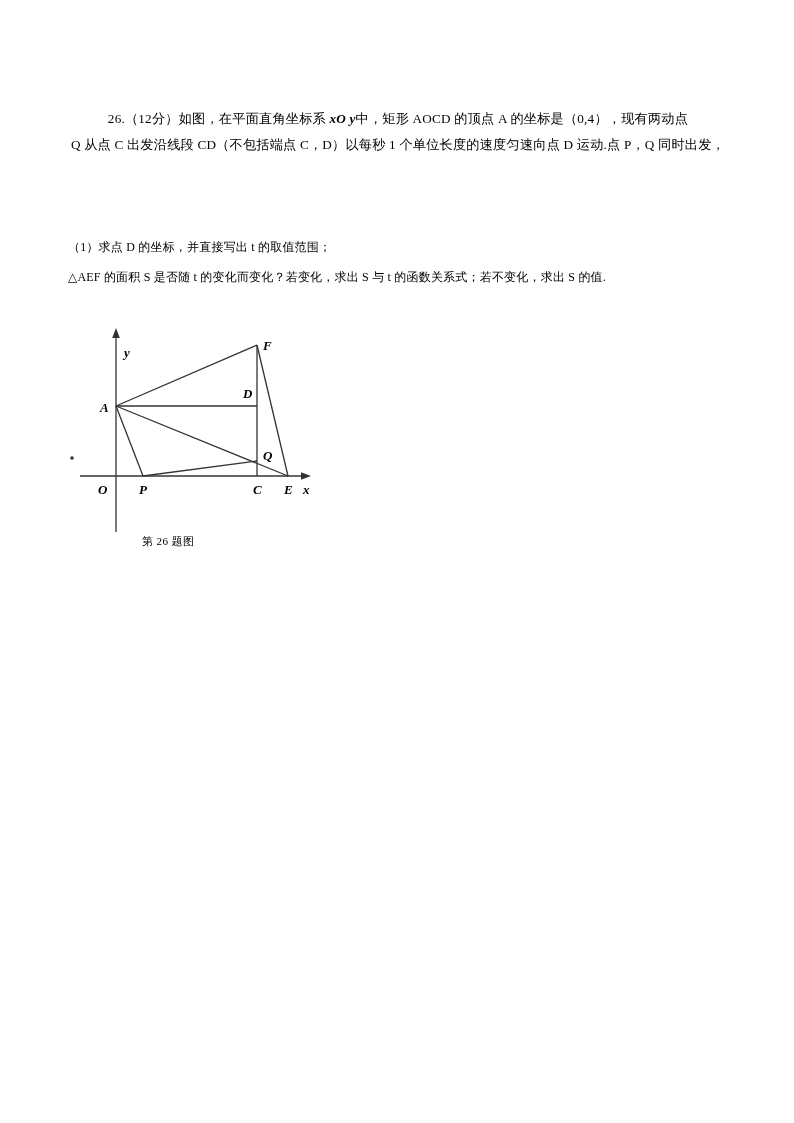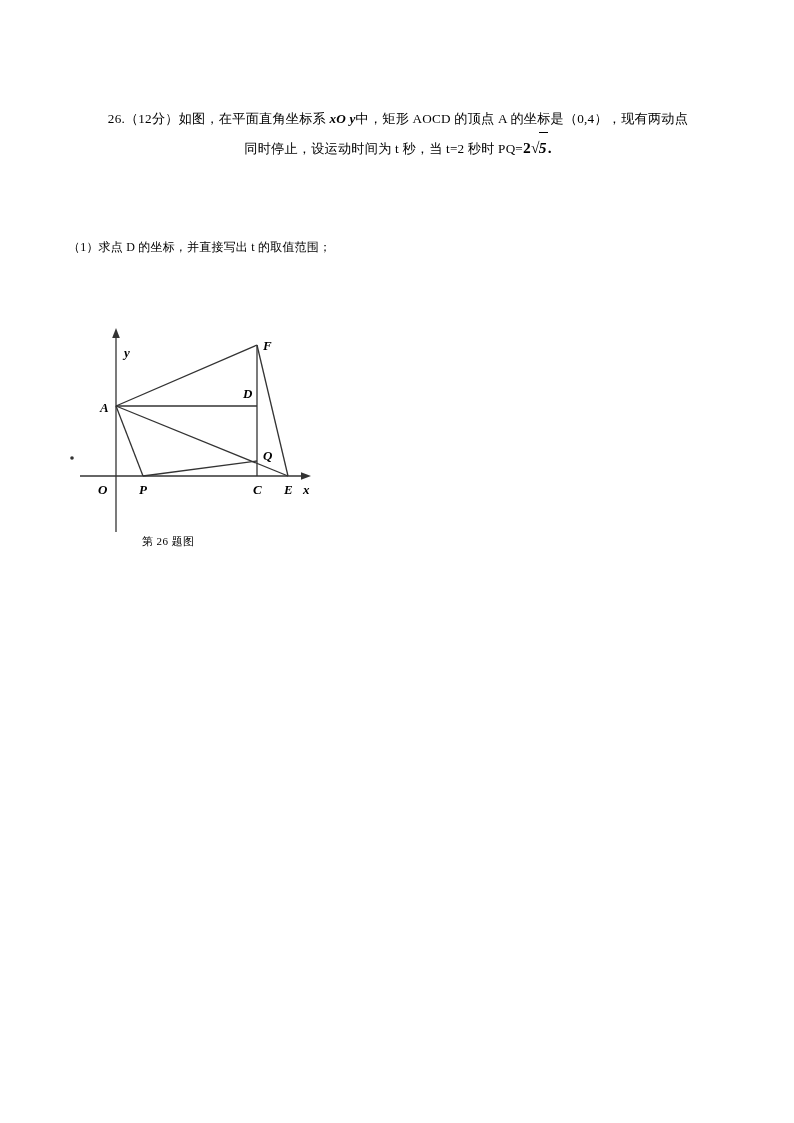--- a/index.html
+++ b/index.html
@@ -114,29 +114,30 @@
 
 <div class="page">
 
   <div class="problem-body">
 
     <div class="para-line">
       <span>26.（12分）如图，在平面直角坐标系 </span><span class="ital">xO y</span><span>中，矩形 AOCD 的顶点 A 的坐标是（0,4），现有两动点</span>
     </div>
 
 
+    <div class="para-line">
+      <span>Q 从点 C 出发沿线段 CD（不包括端点 C，D）以每秒 1 个单位长度的速度匀速向点 D 运动.点 P，Q 同时出发，</span>
+    </div>
 
-    <div class="para-line tall">
-      <span>同时停止，设运动时间为 t 秒，当 t=2 秒时 PQ=</span><span class="mathbold">2</span><span class="radical"><span class="rad-sign">√</span><span class="rad-body">5</span></span><span class="mathbold">.</span>
-    </div>
 
   </div>
 
   <div class="sub-list">
     <div class="sub-line">（1）求点 D 的坐标，并直接写出 t 的取值范围；</div>
+    <div class="sub-line">△AEF 的面积 S 是否随 t 的变化而变化？若变化，求出 S 与 t 的函数关系式；若不变化，求出 S 的值.</div>
   </div>
 
   <div class="figure-wrap">
     <svg class="figure" width="300" height="215" viewBox="0 0 300 215">
 
       <circle cx="12" cy="138" r="1.8" fill="#333333"></circle>
 
       <line x1="56" y1="212" x2="56" y2="14" stroke="#333333" stroke-width="1.3"></line>
       <polygon points="56,8 52.2,18 59.8,18" fill="#333333"></polygon>
 

